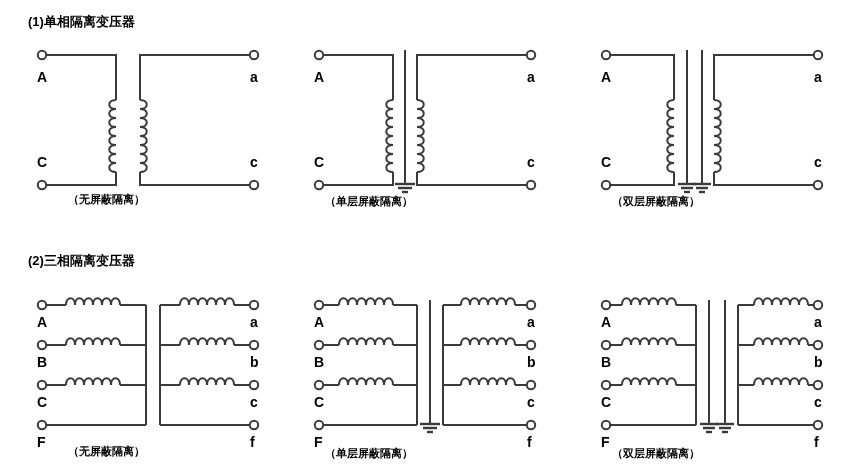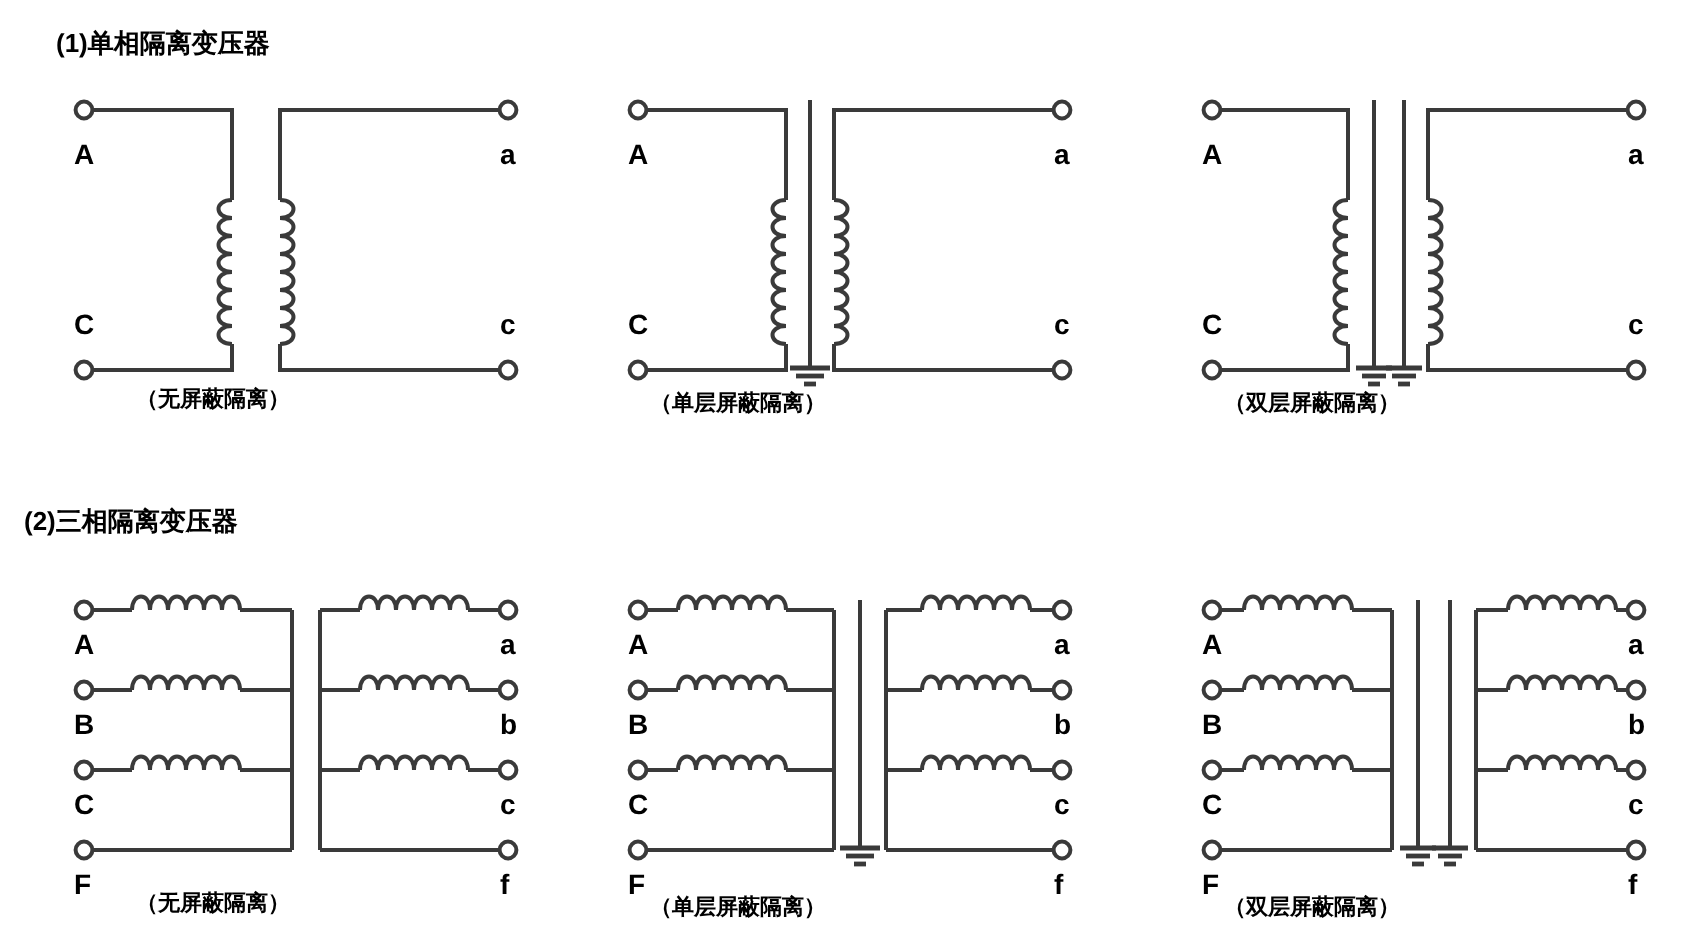--- a/index.html
+++ b/index.html
@@ -6,21 +6,21 @@
   body{
     width:847px;height:469px;background:#ffffff;
     font-family:"Liberation Sans","DejaVu Sans",sans-serif;
     color:#000;overflow:hidden;position:relative;
   }
   .section-title{
     position:absolute;font-size:13px;font-weight:bold;
     letter-spacing:0px;white-space:nowrap;
   }
   #sec1-title{left:28px;top:13px;}
-  #sec2-title{left:12px;top:252px;}
+  #sec2-title{left:28px;top:252px;}
   .panel{position:absolute;}
   .caption{
     position:absolute;font-size:11px;font-weight:bold;
     white-space:nowrap;text-align:left;
   }
   svg{display:block;overflow:visible;}
   .wire{stroke:#3a3a3a;stroke-width:2;fill:none;}
   .coil{stroke:#3a3a3a;stroke-width:2;fill:none;}
   .shield{stroke:#3a3a3a;stroke-width:2;fill:none;}
   .gnd{stroke:#3a3a3a;stroke-width:2.4;fill:none;stroke-linecap:butt;}

